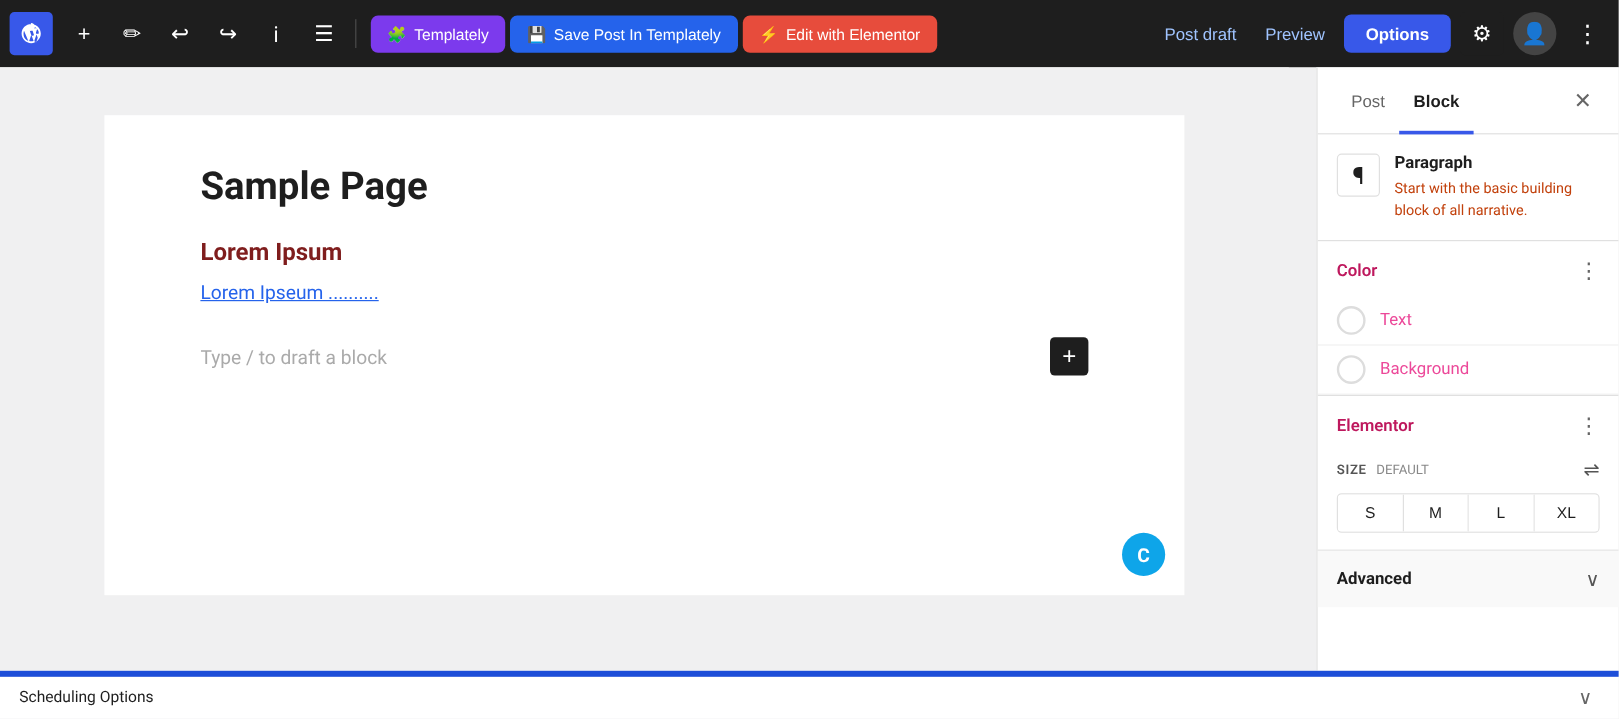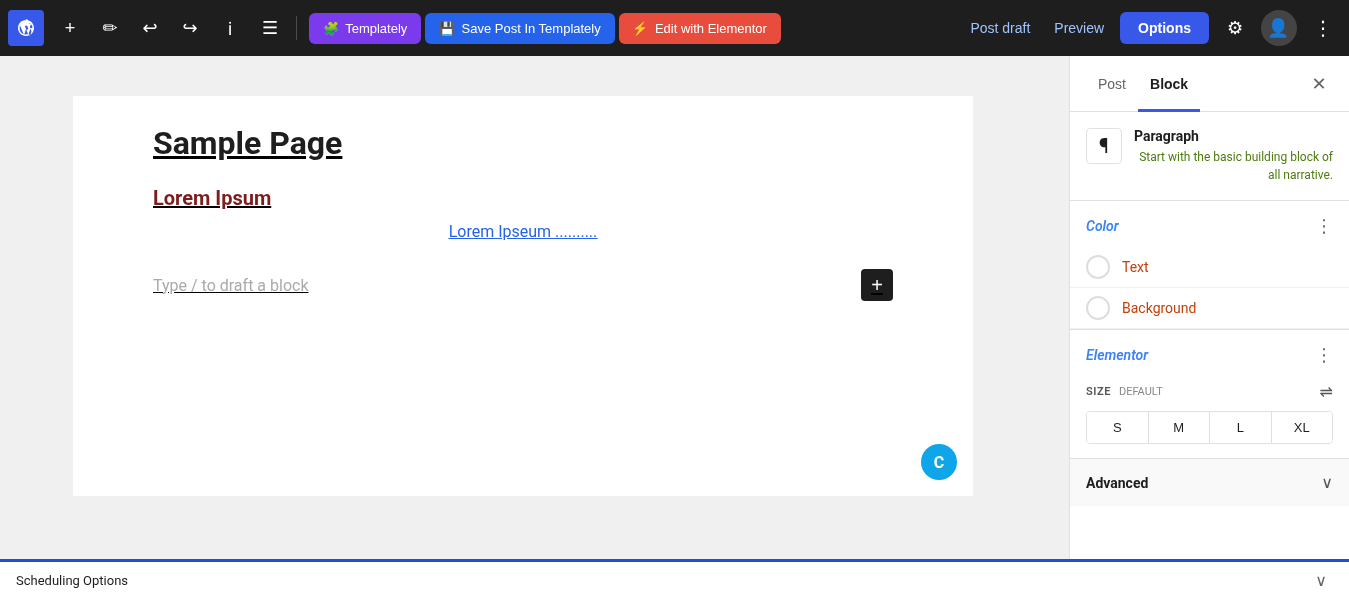--- a/index.html
+++ b/index.html
@@ -145,42 +145,40 @@
       background: #f0f0f1;
       overflow-y: auto;
       padding: 40px 20px;
       display: flex; flex-direction: column; align-items: center;
     }
     .editor-content {
       background: #fff;
       width: 100%;
       max-width: 900px;
       min-height: 400px;
-      padding: 28px 80px;
+      padding: 40px 80px;
       position: relative;
-      text-decoration: underline;
     }
     .page-title {
       font-size: 32px;
       font-weight: 700;
       color: #1e1e1e;
       margin-bottom: 24px;
     }
     .block-heading {
       font-size: 20px;
       font-weight: 700;
       color: #7f1d1d;
       margin-bottom: 12px;
     }
     .block-link {
       color: #2563eb;
       font-size: 16px;
       margin-bottom: 20px;
       display: block;
-      text-align: center;
     }
     .block-placeholder {
       color: #aaa;
       font-size: 16px;
       padding: 8px 0;
       position: relative;
       display: flex; align-items: center; justify-content: space-between;
     }
     .add-block-btn {
       width: 32px; height: 32px;
@@ -196,21 +194,21 @@
     .bottom-chevron {
       width: 24px; height: 24px;
       display: flex; align-items: center; justify-content: center;
       cursor: pointer;
       color: #666;
       font-size: 16px;
     }
 
     
     .right-sidebar {
-      width: 280px;
+      width: 252px;
       background: #fff;
       border-left: 1px solid #e0e0e0;
       display: flex; flex-direction: column;
       overflow-y: auto;
       flex-shrink: 0;
       margin-left: 23px;
     }
 
     .sidebar-tabs {
       display: flex;
@@ -272,38 +270,36 @@
       flex-shrink: 0;
     }
     .block-info-text h3 {
       font-size: 14px;
       font-weight: 700;
       color: #1e1e1e;
       margin-bottom: 4px;
     }
     .block-info-text p {
       font-size: 12px;
-      color: #4d7c0f;
+      color: #c2410c;
       line-height: 1.5;
-      text-align: right;
     }
 
     
     .sidebar-section {
       border-bottom: 1px solid #e0e0e0;
     }
     .section-header {
       display: flex; align-items: center; justify-content: space-between;
       padding: 14px 16px 10px;
     }
     .section-title {
       font-size: 14px;
       font-weight: 600;
-      color: #3b82f6;
-      font-style: italic;
+      color: #be185d;
     }
     .section-more {
       color: #666;
       font-size: 18px;
       cursor: pointer;
       background: transparent;
       border: none;
     }
 
     .color-option {
@@ -314,21 +310,21 @@
     }
     .color-circle {
       width: 24px; height: 24px;
       border-radius: 50%;
       border: 2px solid #ddd;
       background: transparent;
       flex-shrink: 0;
     }
     .color-label {
       font-size: 14px;
-      color: #c2410c;
+      color: #ec4899;
     }
 
     
     .typo-section {
       border-bottom: 1px solid #e0e0e0;
     }
     .typo-size-row {
       display: flex; align-items: center;
       padding: 6px 16px 10px;
       gap: 8px;
@@ -385,21 +381,21 @@
       color: #1e1e1e;
     }
     .advanced-chevron {
       color: #555;
       font-size: 16px;
     }
 
     
     .scheduling-bar {
       background: #fff;
-      border-top: 3px solid #1d4ed8;
+      border-top: 5px solid #1d4ed8;
       height: 40px;
       display: flex; align-items: center;
       padding: 0 16px;
       font-size: 13px;
       color: #1e1e1e;
       flex-shrink: 0;
       justify-content: space-between;
     }
 
     

